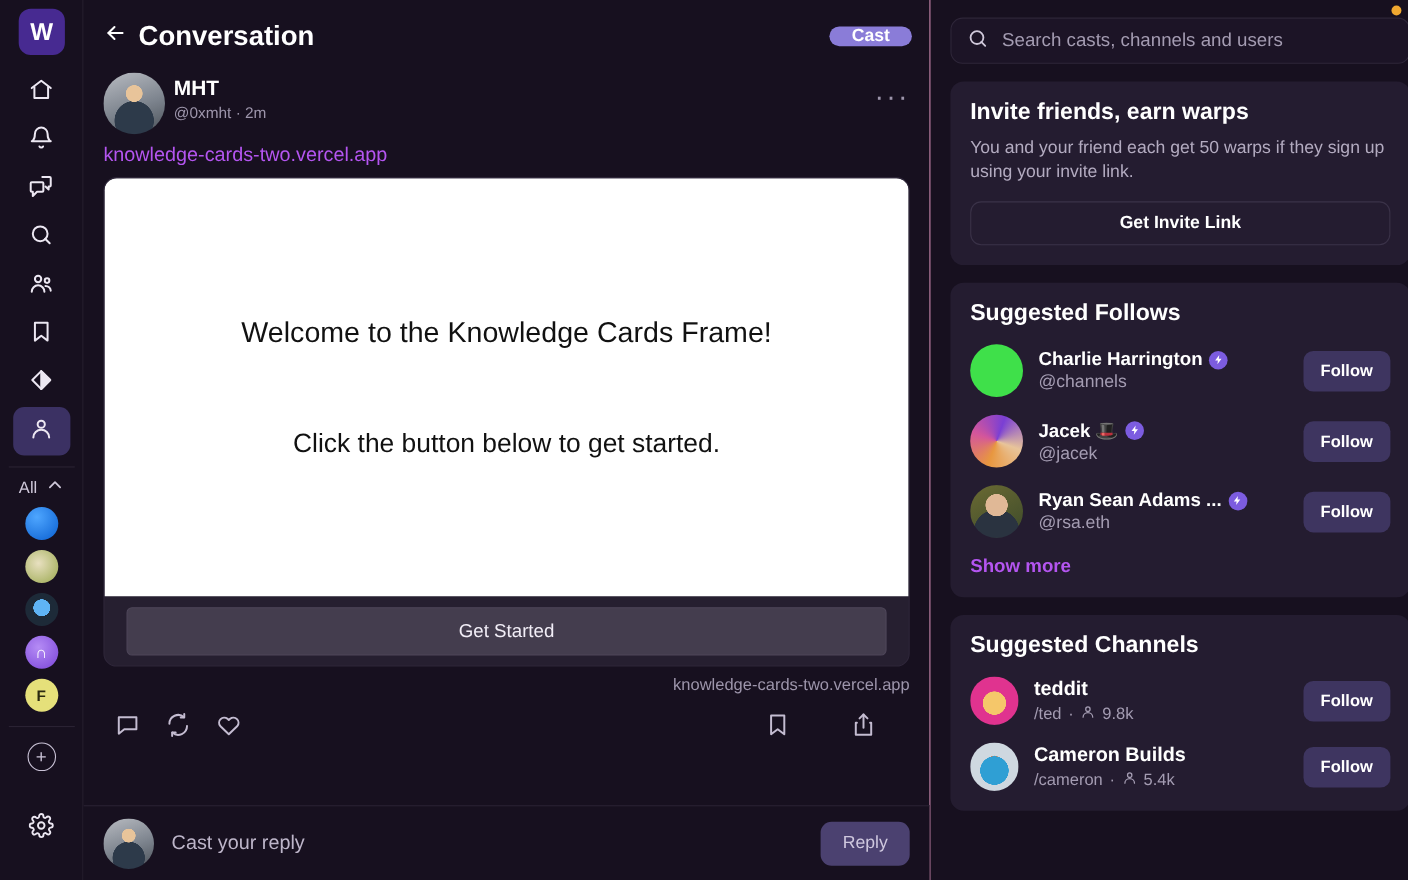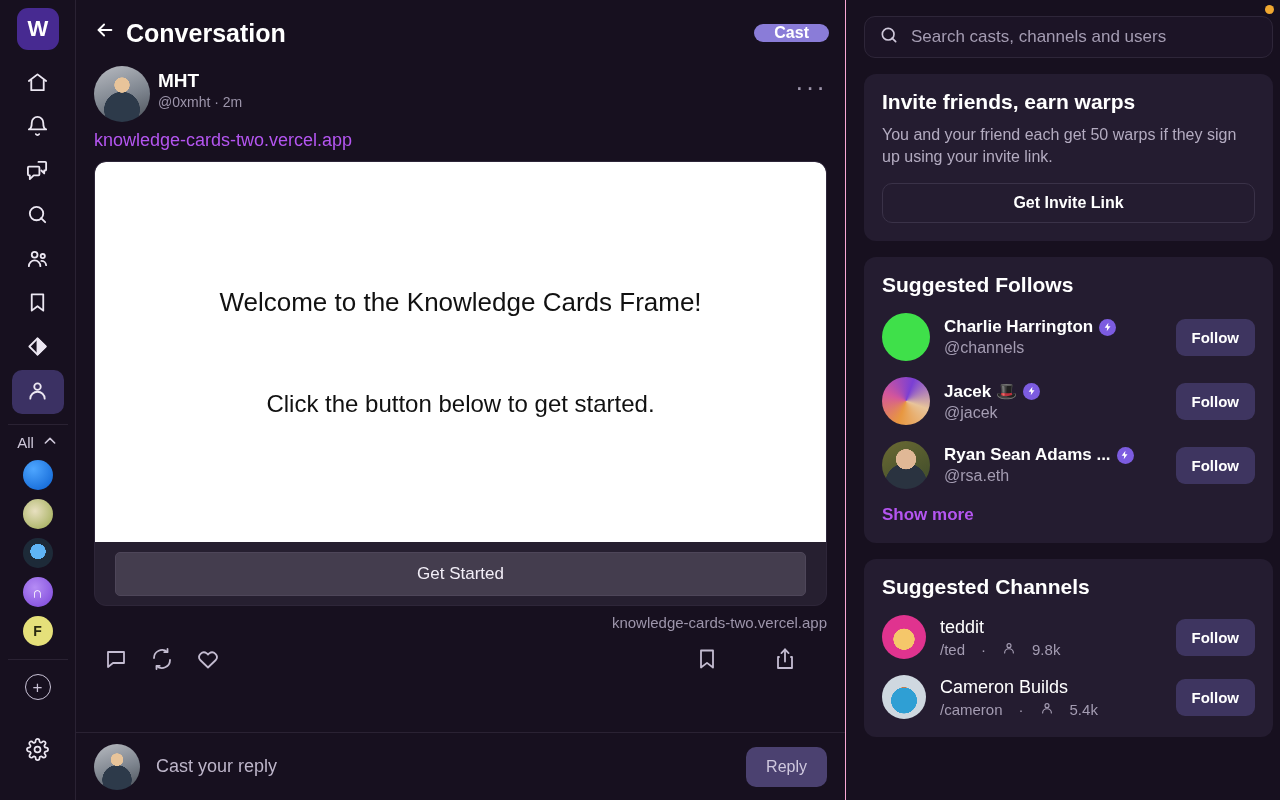--- a/index.html
+++ b/index.html
@@ -112,21 +112,21 @@
   .reply-ph { color: #bdb5c9; font-size: 18px; }
   .reply-btn {
     margin-left: auto; background: #4b4170; color: #cfc8de;
     border: none; border-radius: 10px; padding: 11px 20px;
     font-size: 16px; font-family: inherit;
   }
 
   
   .right {
     flex: 1; height: 800px; background: #17101f;
-    padding: 16px 9px 0 18px; overflow: hidden; position: relative;
+    padding: 16px 0 0 18px; overflow: hidden; position: relative;
   }
   .amber-dot {
     position: absolute; top: 5px; right: 6px; width: 9px; height: 9px;
     border-radius: 50%; background: #f0a830;
   }
   .search-box {
     height: 42px; border: 1px solid #2e2639; border-radius: 11px;
     background: #1c1426; display: flex; align-items: center; gap: 12px;
     padding: 0 14px; margin-right: -2px;
   }
@@ -144,36 +144,36 @@
     color: #fff; font-size: 16px; font-weight: bold;
   }
   .sugg-row { display: flex; align-items: center; gap: 14px; margin-top: 16px; }
   .sugg-av { width: 48px; height: 48px; border-radius: 50%; flex: 0 0 48px; overflow: hidden; }
   .sugg-meta { min-width: 0; flex: 1; }
   .sugg-name {
     color: #fff; font-size: 17px; font-weight: bold;
     display: flex; align-items: center; gap: 6px; white-space: nowrap;
   }
   .sugg-handle { color: #a49cb2; font-size: 16px; margin-top: 2px; white-space: nowrap; }
-  .sugg-sub { color: #a49cb2; font-size: 15px; margin-top: 3px; display:flex; align-items:center; gap:16px; }
+  .sugg-sub { color: #a49cb2; font-size: 15px; margin-top: 3px; display:flex; align-items:center; gap:6px; }
   .sugg-sub svg { width: 14px; height: 14px; }
   .badge {
     width: 17px; height: 17px; border-radius: 50%; background: #7c5ce0;
     display: inline-flex; align-items: center; justify-content: center;
     flex: 0 0 17px;
   }
   .badge svg { width: 10px; height: 10px; color: #fff; }
   .follow-btn {
     margin-left: auto; background: #3e3560; color: #fff; border: none;
     border-radius: 9px; padding: 10px 16px; font-size: 15px; font-weight: bold;
     font-family: inherit; flex: 0 0 auto;
   }
   .show-more { color: #b455f0; font-size: 17px; font-weight: bold; margin-top: 16px; }
   .chan-av { width: 44px; height: 44px; border-radius: 50%; flex: 0 0 44px; overflow: hidden; }
-  .chan-name { color: #fff; font-size: 18px; font-weight: normal; }
+  .chan-name { color: #fff; font-size: 18px; font-weight: bold; }
 </style>
 </head>
 <body>
 
 <div class="app">
 
   <div class="rail">
     <div class="logo">W</div>
 
     <div class="rail-icon">

